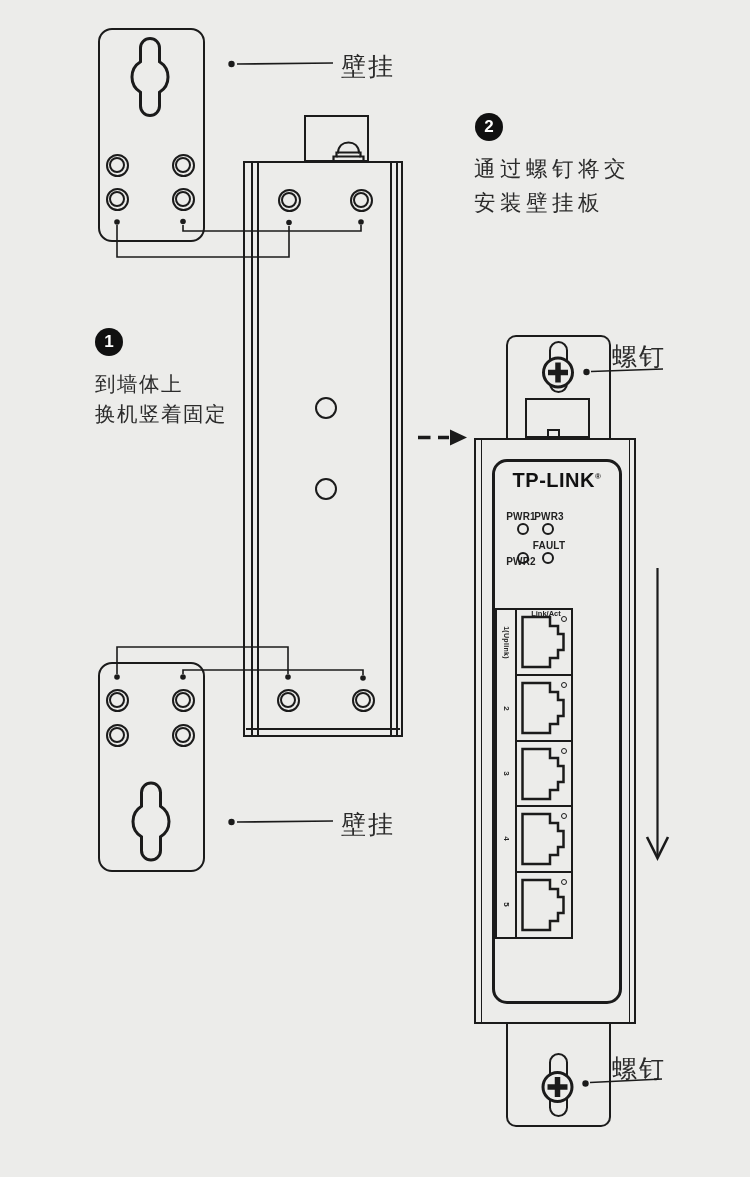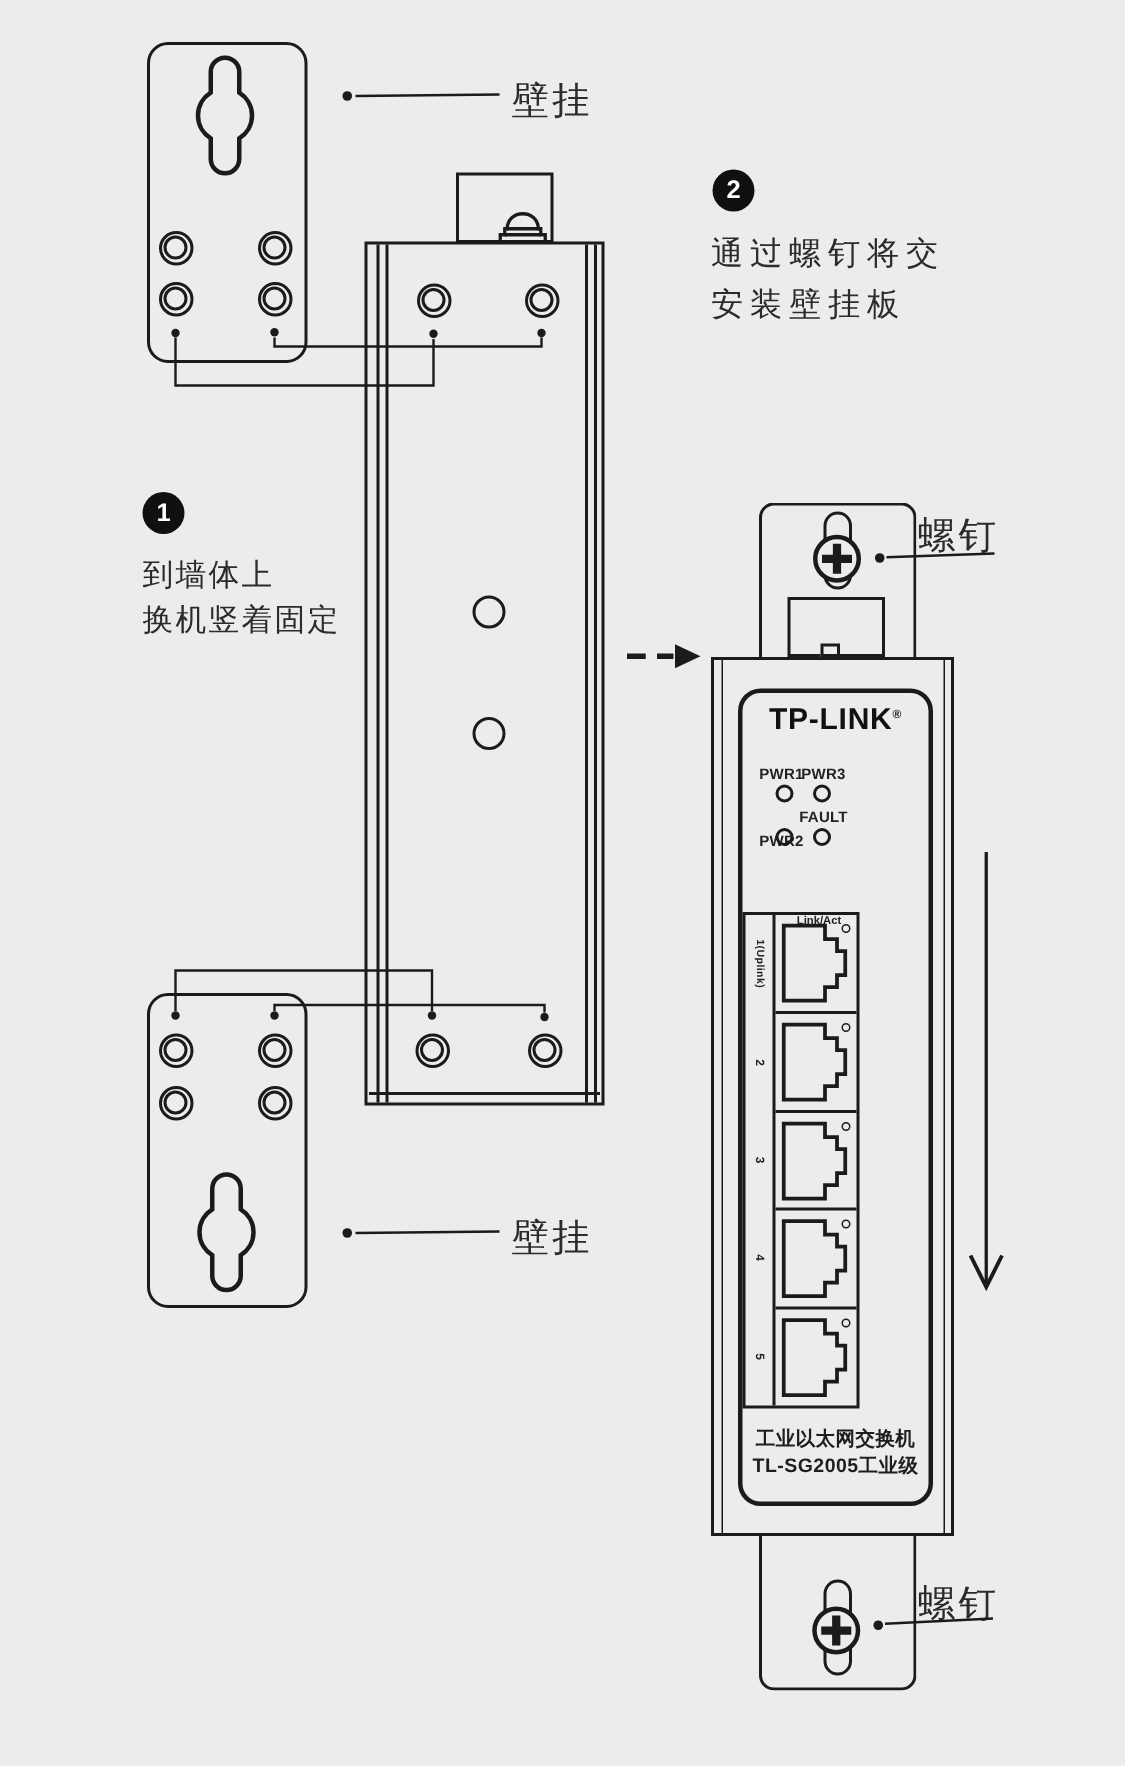--- a/index.html
+++ b/index.html
@@ -171,24 +171,20 @@
       </div>
       <div class="port-cell">
         <svg width="46" height="54" viewBox="0 0 46 54">
             <path d="M2.5,2 H30 V11 H38 V19 H43.5 V35 H38 V43 H30 V52 H2.5 Z" fill="none" stroke="#1b1b1b" stroke-width="2.5"></path>
           </svg>
         <div class="port-led"></div>
       </div>
     </div>
   </div>
 
-  <div class="product">
-    <div>工业以太网交换机</div>
-    <div>TL-SG2005工业级</div>
-  </div>
 
   <svg class="overlay" width="750" height="1177" viewBox="0 0 750 1177">
 
     <path d="M140.5,48 A9.5,9.5 0 0 1 159.5,48 L159.5,61.7 A18,18 0 0 1 159.5,92.3 L159.5,106 A9.5,9.5 0 0 1 140.5,106 L140.5,92.3 A18,18 0 0 1 140.5,61.7 Z" fill="none" stroke="#1b1b1b" stroke-width="3"></path>
     <path d="M141.5,792.5 A9.5,9.5 0 0 1 160.5,792.5 L160.5,806.2 A18,18 0 0 1 160.5,836.8 L160.5,850.5 A9.5,9.5 0 0 1 141.5,850.5 L141.5,836.8 A18,18 0 0 1 141.5,806.2 Z" fill="none" stroke="#1b1b1b" stroke-width="3"></path>
 
     <g stroke="#1b1b1b" stroke-width="2.2" fill="none">
       <path d="M333.5,160.5 L333.5,156.5 L336.5,156.5 L336.5,152.5 L338,152.5 C338.5,146 343,142.5 348.5,142.5 C354,142.5 358.5,146 359,152.5 L360.5,152.5 L360.5,156.5 L363.5,156.5 L363.5,160.5"></path>
       <path d="M336.5,156.5 H360.5 M338,152.5 H359"></path>
     </g>

